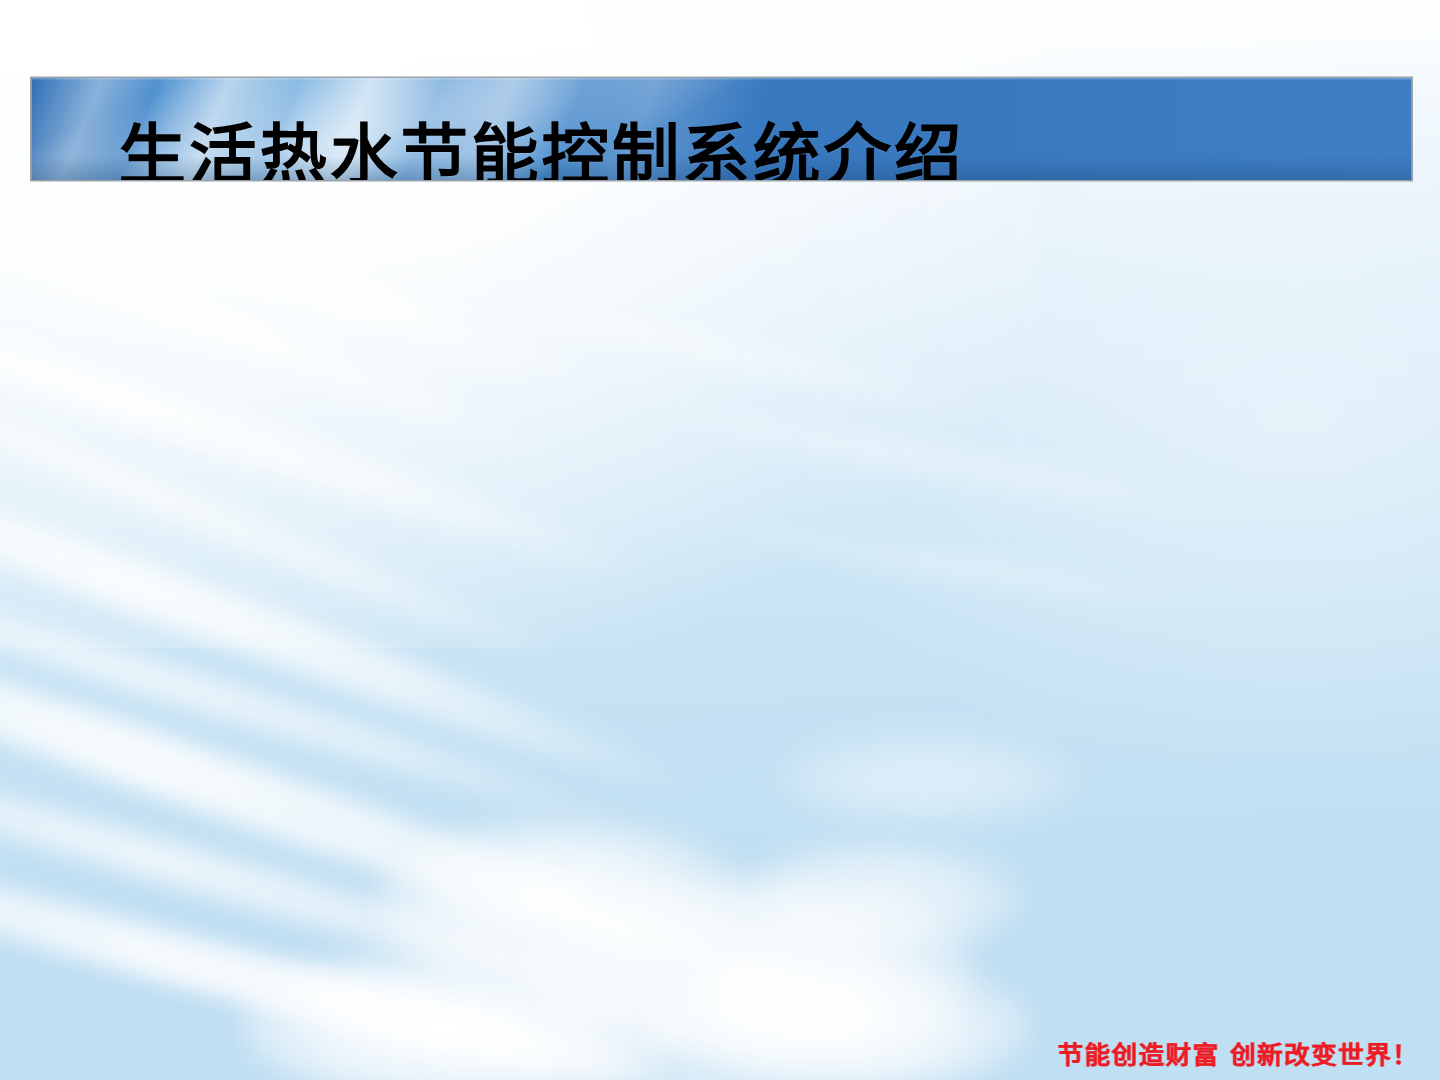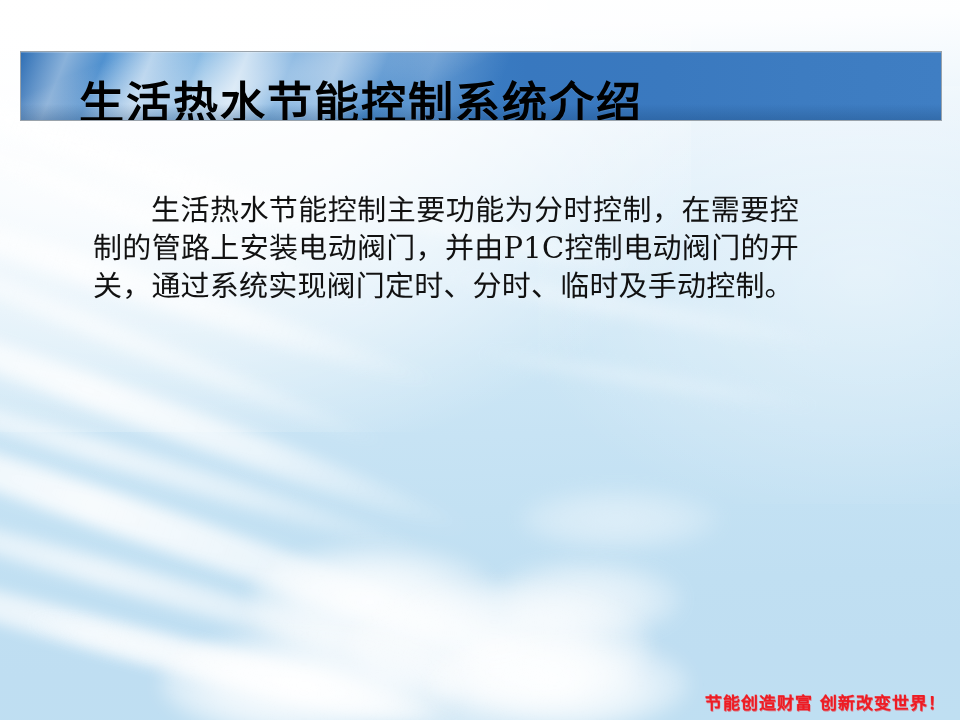--- a/index.html
+++ b/index.html
@@ -255,17 +255,16 @@
   <div class="puff p2"></div>
   <div class="puff p3"></div>
   <div class="puff p4"></div>
 
   <div class="title-bar">
     <div class="tb-sheen"></div>
     <div class="tb-darkband"></div>
     <div class="title-text">生活热水节能控制系统介绍</div>
   </div>
 
-  <div class="body-text">生活热水节能控制主要功能为分时控制，在需要控制的管路上安装电动阀门，并由P1C控制电动阀门的开关，通过系统实现阀门定时、分时、临时及手动控制。</div>
 
   <div class="footer-slogan">节能创造财富 创新改变世界！</div>
 
 </div>
 
 </body></html>

